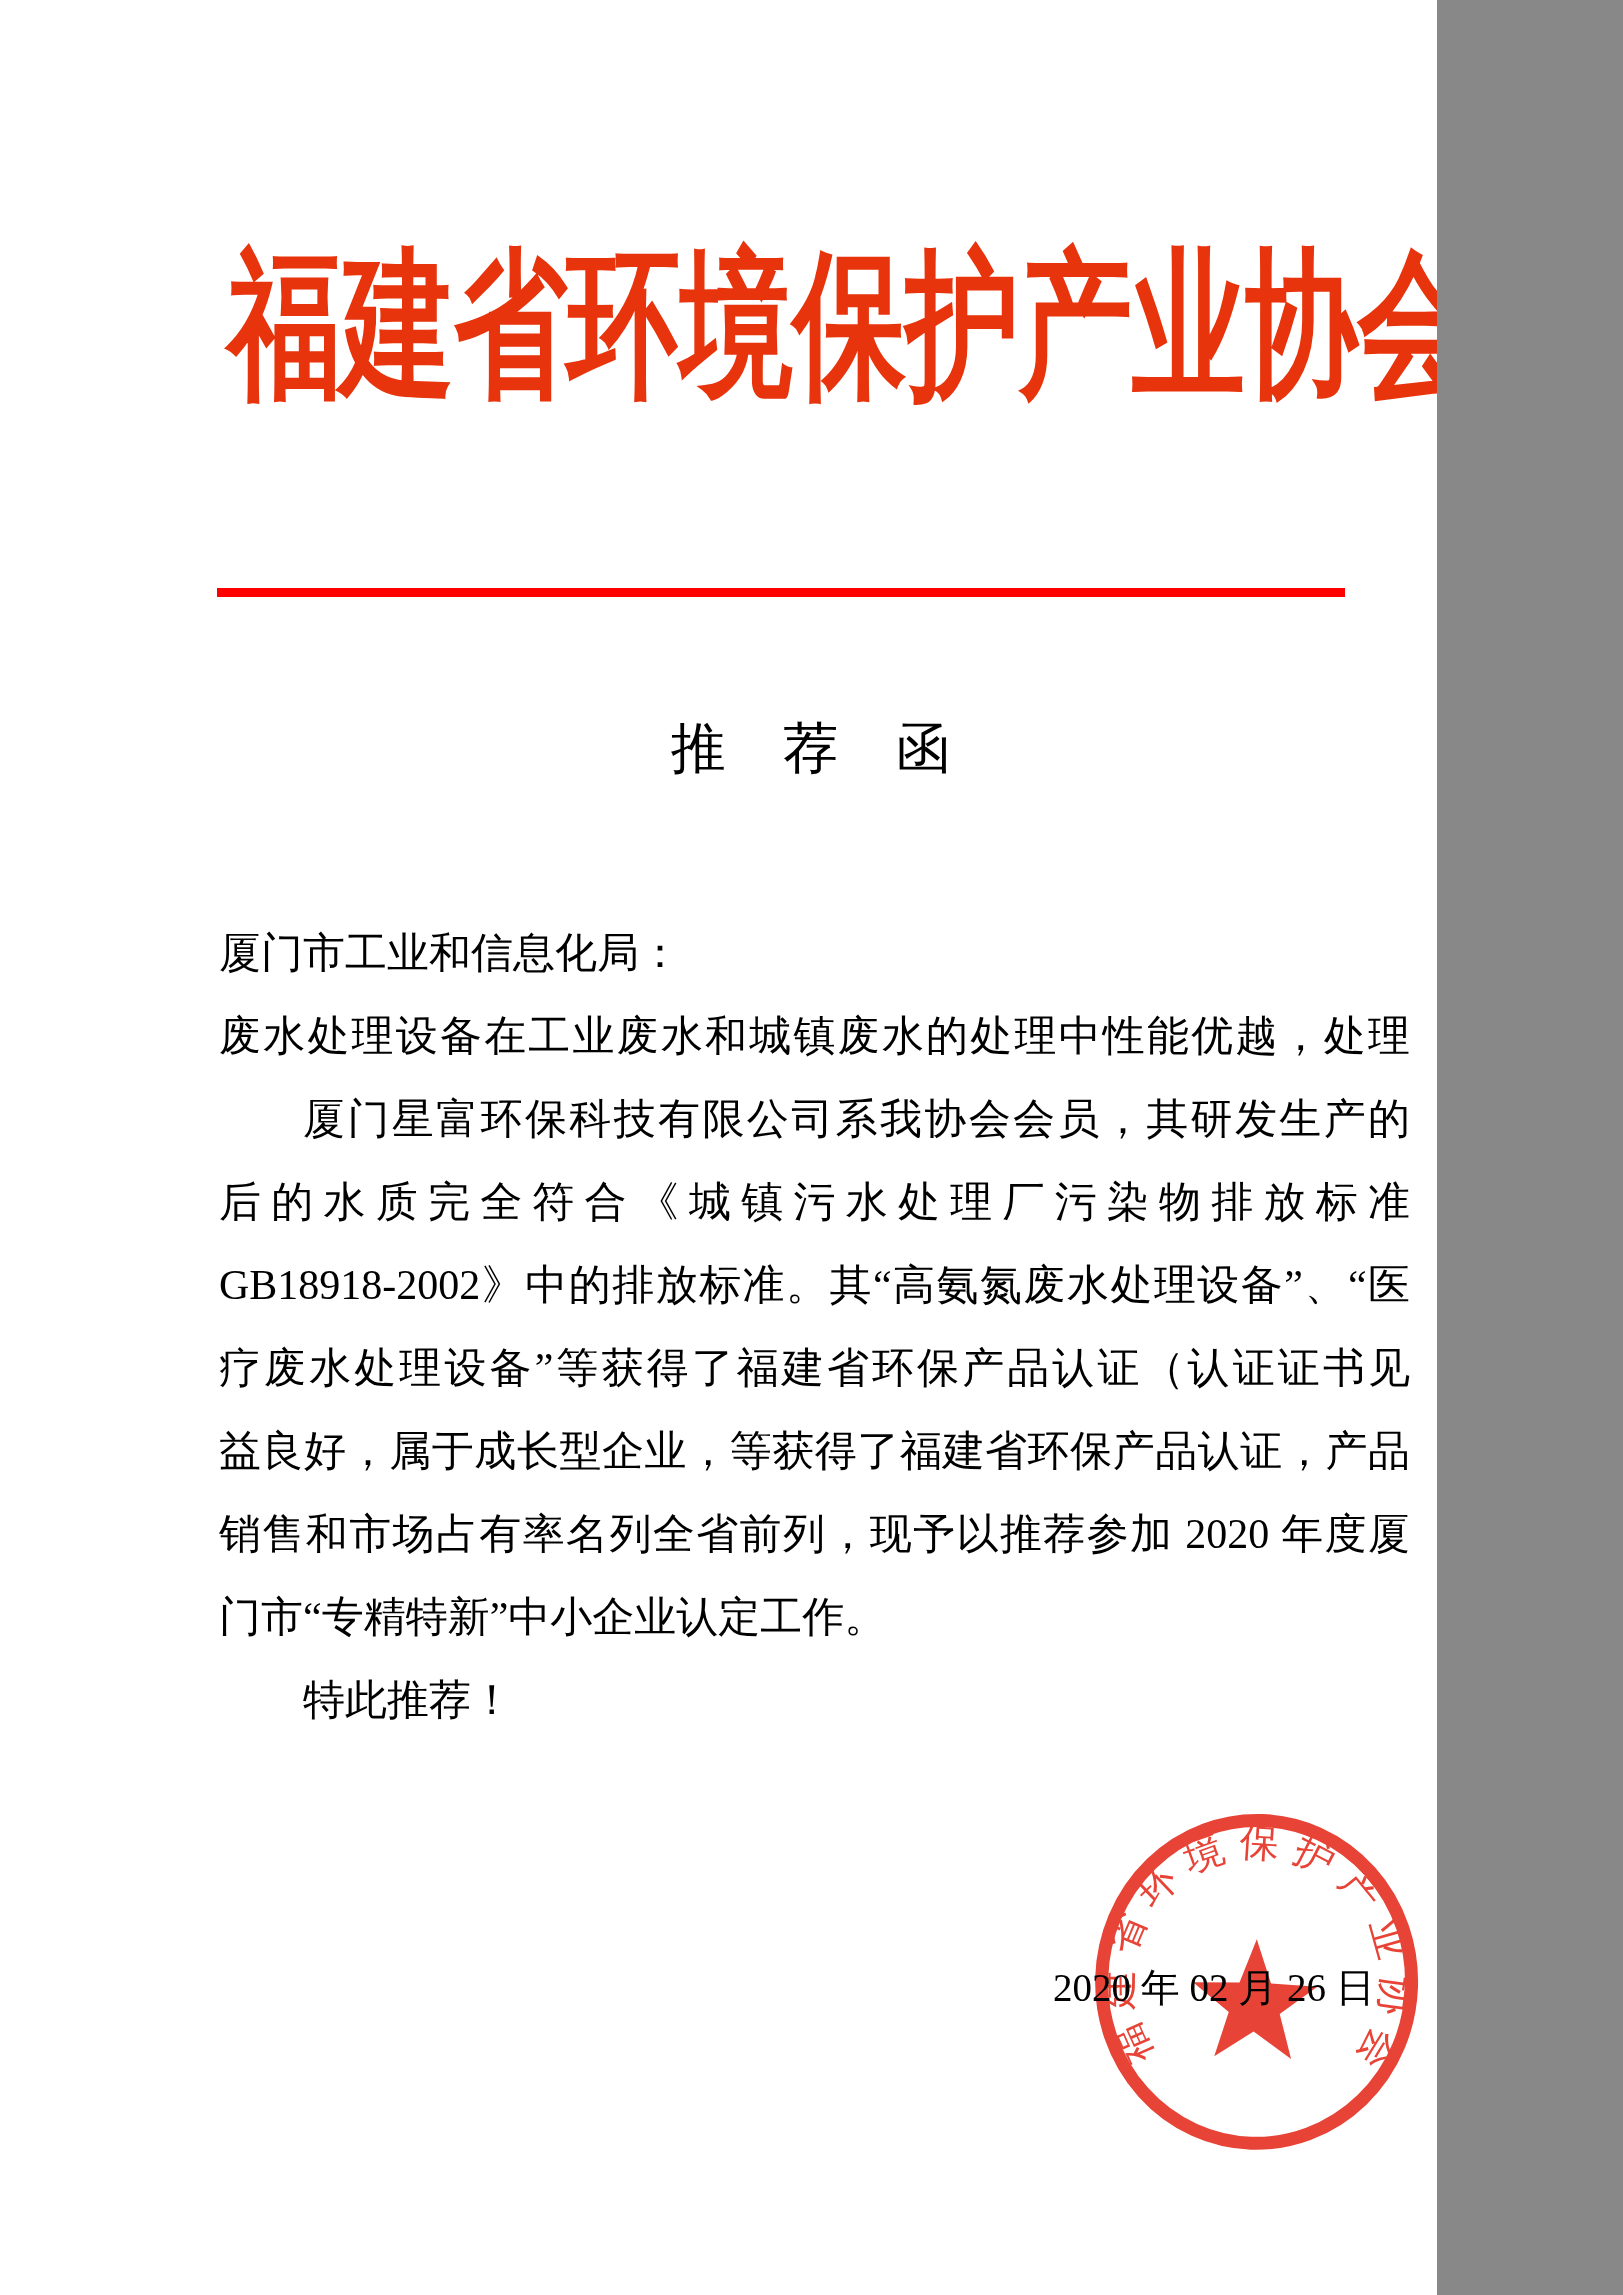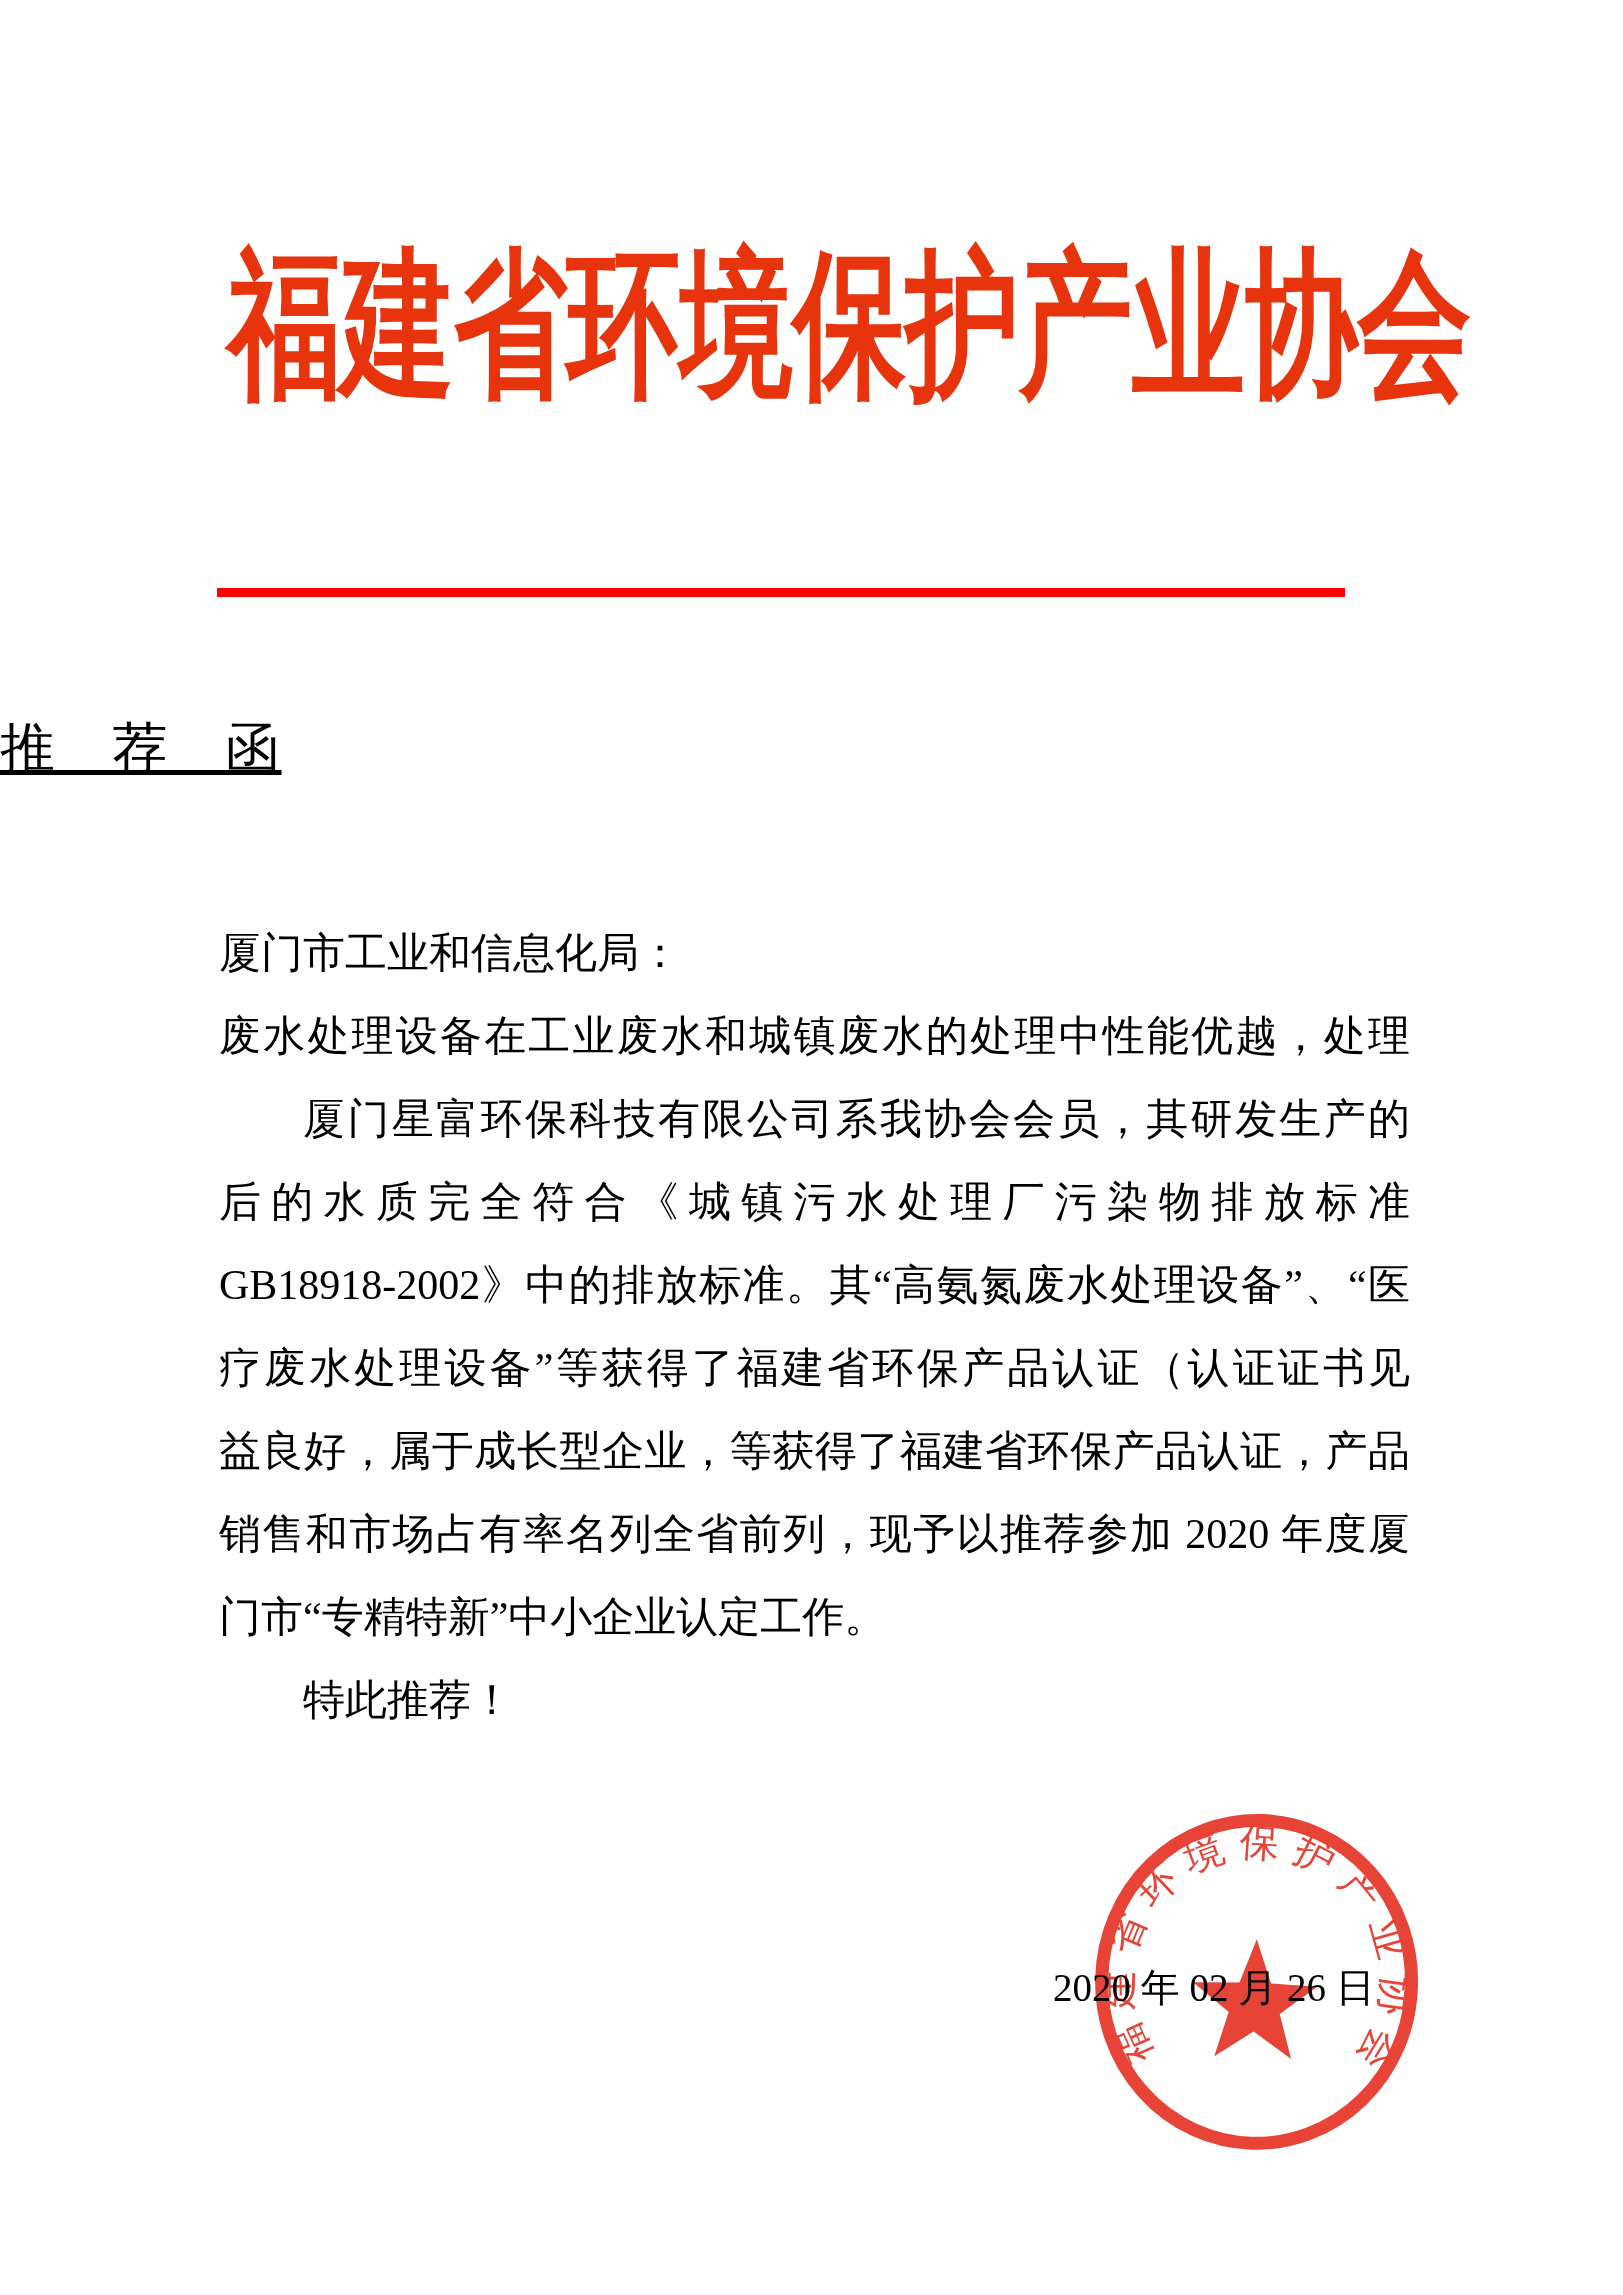--- a/index.html
+++ b/index.html
@@ -1,18 +1,18 @@
 <!DOCTYPE html>
 <html style="font-size:10.5px"><head>
 <meta charset="utf-8">
 <style>
   html,body{margin:0;padding:0;background:#888;}
   .page{
     position:relative;
-    width:1623px;height:2295px;
+    width:1437px;height:2295px;
     background:#ffffff;
     overflow:hidden;
     font-family:"Liberation Serif","DejaVu Serif",serif;
     color:#000;
   }
   .letterhead{
     position:absolute;
     left:228px;top:241px;width:1096px;height:170px;
     line-height:170px;
     font-size:113px;
@@ -25,23 +25,23 @@
     letter-spacing:0;
   }
   .red-rule{
     position:absolute;
     left:217px;top:588px;
     width:1128px;height:9.2px;
   }
   .doc-title{
     position:absolute;
     left:0;top:712px;width:1623px;
+    text-align:center;
     font-size:55px;
     letter-spacing:1.3px;
-    text-decoration:underline;
   }
   .body-block{
     position:absolute;
     left:219px;top:912px;width:1191px;
     font-size:42px;
     line-height:83px;
   }
   .line{
     text-align:justify;
     text-justify:inter-character;

